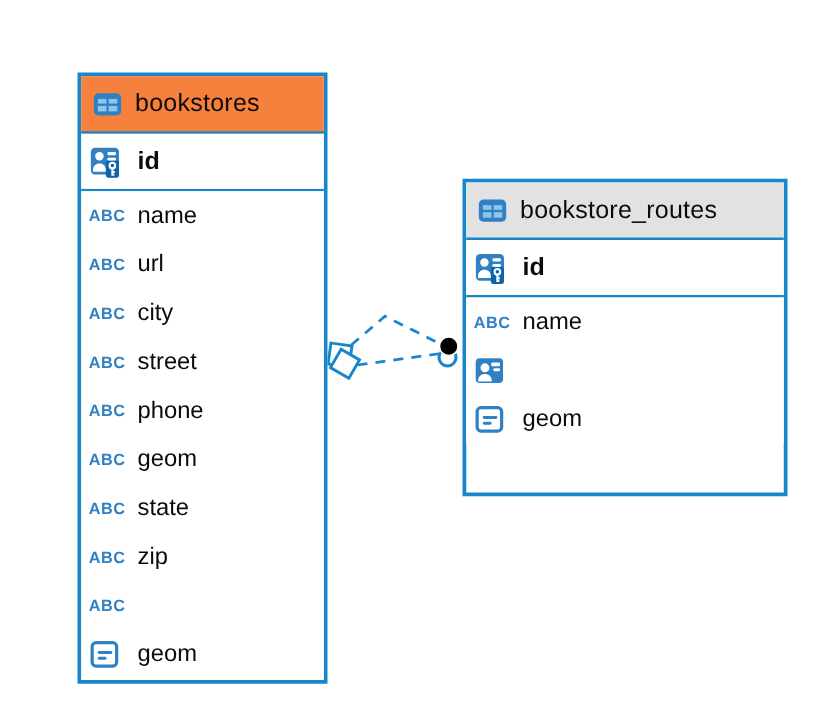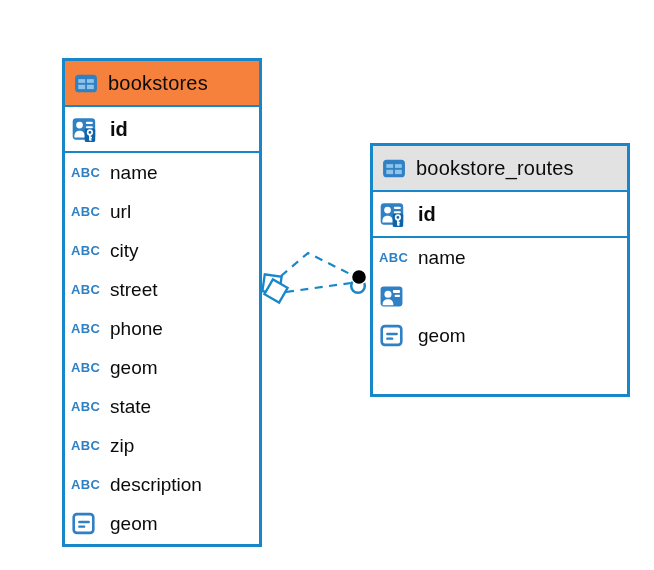--- a/index.html
+++ b/index.html
@@ -140,21 +140,20 @@
     <span class="col-name">state</span>
   </div>
 
   <div class="row">
     <span class="icon abc">ABC</span>
     <span class="col-name">zip</span>
   </div>
 
   <div class="row">
     <span class="icon abc">ABC</span>
-    <span class="col-name">description</span>
   </div>
 
   <div class="row">
     <span class="icon">
             <svg viewBox="0 0 24 24">
               <use href="#sym-geometry"></use>
             </svg>
           </span>
     <span class="col-name">geom</span>
   </div>

